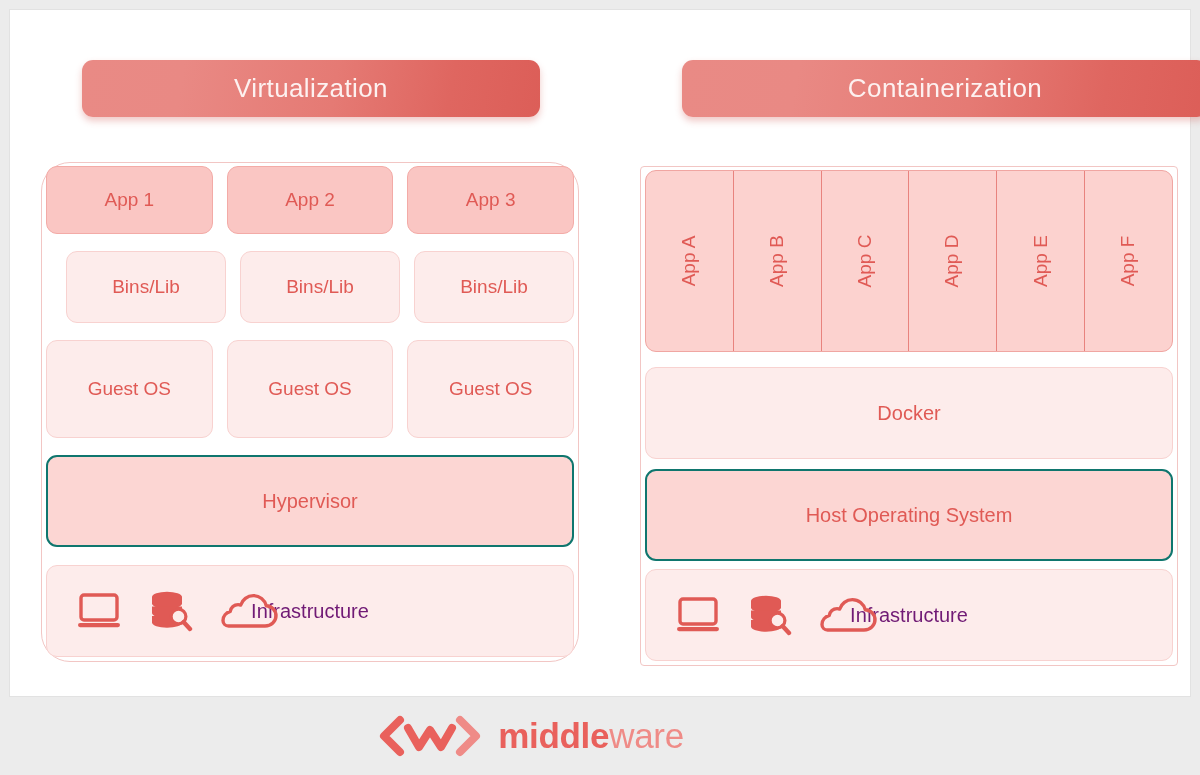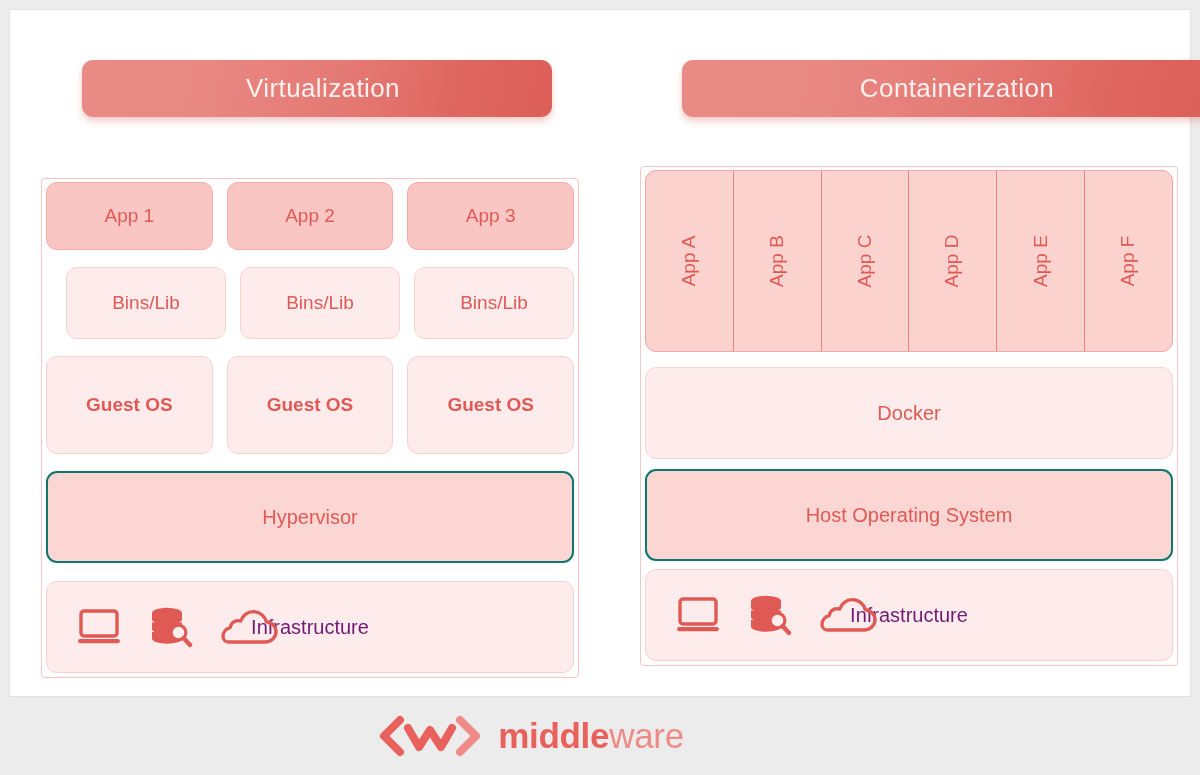--- a/index.html
+++ b/index.html
@@ -45,42 +45,41 @@
     color: #fdf1f0;
     font-size: 26px;
     letter-spacing: 0.4px;
     box-shadow: 0 4px 7px rgba(210,90,85,0.33);
     background: linear-gradient(100deg,
         #e98a85 0%,
         #e98984 22%,
         #e57a74 55%,
         #df6660 80%,
         #dc5e58 100%);
-    padding-left: 12px;
   }
   .banner::after {
     content: "";
     position: absolute;
     left: 4px; right: 4px; bottom: -4px;
     height: 9px;
     border-radius: 0 0 11px 11px;
     background: linear-gradient(100deg, #dd6b66 0%, #d2544e 100%);
     z-index: -1;
   }
   .banner-left  { left: 72px;  top: 50px; width: 458px; }
   .banner-right { left: 672px; top: 50px; width: 526px; }
 
   
   .panel {
     position: absolute;
     box-sizing: border-box;
     border: 1px solid #f2c6c4;
     border-radius: 4px;
   }
-  .panel-left  { left: 31px;  top: 168px; width: 538px; height: 500px; }
+  .panel-left  { left: 31px;  top: 152px; width: 538px; height: 500px; border-radius: 29px; }
   .panel-right { left: 630px; top: 156px; width: 538px; height: 500px; }
 
   .row {
     position: absolute;
     left: 4px;
     right: 4px;
     display: flex;
     gap: 14px;
     box-sizing: border-box;
   }
@@ -96,21 +95,21 @@
     color: #e05a55;
   }
 
   .tone-strong { background: #fac6c3; border: 1px solid #f3aba7; }
   .tone-mid    { background: #fcd6d3; border: 2px solid #0f766e; }
   .tone-pale   { background: #fdeceb; border: 1px solid #f8d2d0; }
 
   
   .row-apps    { top: 3px;   height: 68px; }
   .row-bins    { top: 88px;  height: 72px; padding-left: 20px; }
-  .row-guest   { top: 177px; height: 98px; font-weight: bold; }
+  .row-guest   { top: 177px; height: 98px; }
   .row-hyper   { top: 292px; height: 92px; }
   .row-infra-l { top: 402px; height: 92px; }
 
   
   .row-capps   { top: 3px;   height: 182px; }
   .row-docker  { top: 200px; height: 92px; }
   .row-hostos  { top: 302px; height: 92px; }
   .row-infra-r { top: 402px; height: 92px; }
 
   .wide { font-size: 20px; }

